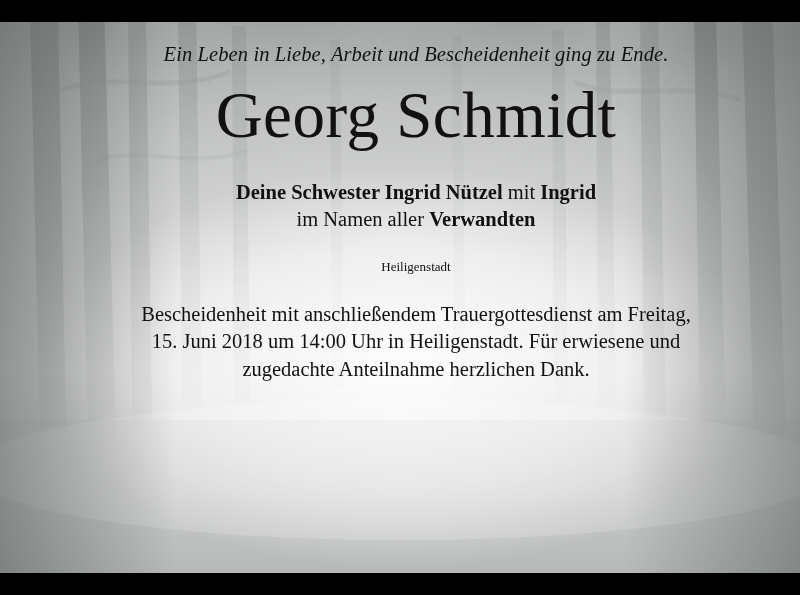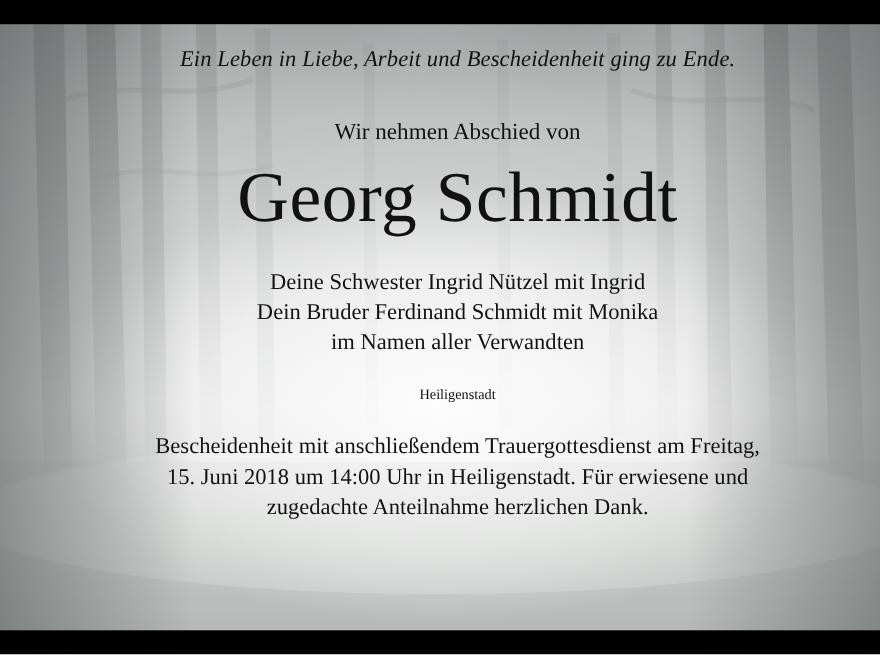--- a/index.html
+++ b/index.html
@@ -100,21 +100,21 @@
     width: 300px;
     text-align: center;
   }
 
   .mourners {
     margin-top: 30px;
     font-size: 20.5px;
     line-height: 1.32;
   }
   .mourners .line { display: block; }
-  .mourners b { font-weight: normal; text-align: center; }
+  .mourners b { font-weight: bold; text-align: center; }
 
   .place {
     margin-top: 26px;
     font-size: 13px;
   }
 
   .service {
     margin-top: 26px;
     font-size: 20.5px;
     line-height: 1.34;
@@ -177,28 +177,26 @@
 
   <div class="bg-vignette"></div>
 
   <div class="frame-top"></div>
   <div class="frame-bottom"></div>
 
   <div class="content">
 
     <div class="motto">Ein Leben in Liebe, Arbeit und Bescheidenheit ging zu Ende.</div>
 
-    <div class="farewell">Wir nehmen Abschied von</div>
 
     <div class="name">Georg Schmidt</div>
 
 
     <div class="mourners">
       <span class="line"><b>Deine Schwester Ingrid Nützel</b><span> mit </span><b>Ingrid</b></span>
-      <span class="line"><b>Dein Bruder Ferdinand Schmidt</b><span> mit </span><b>Monika</b></span>
       <span class="line"><span>im Namen aller </span><b>Verwandten</b></span>
     </div>
 
     <div class="place">Heiligenstadt</div>
 
     <div class="service">
       <span class="line">Bescheidenheit mit anschließendem Trauergottesdienst am Freitag,</span>
       <span class="line">15. Juni 2018 um 14:00 Uhr in Heiligenstadt. Für erwiesene und</span>
       <span class="line">zugedachte Anteilnahme herzlichen Dank.</span>
     </div>

